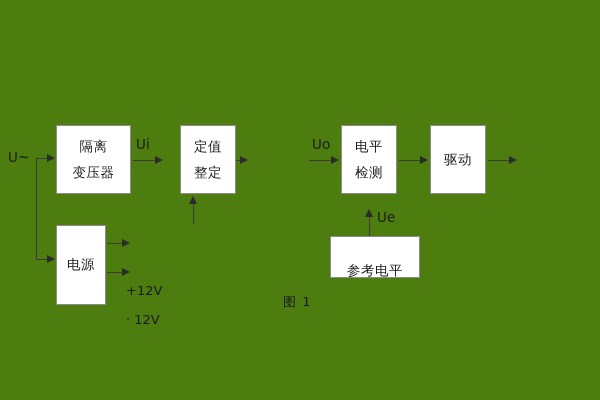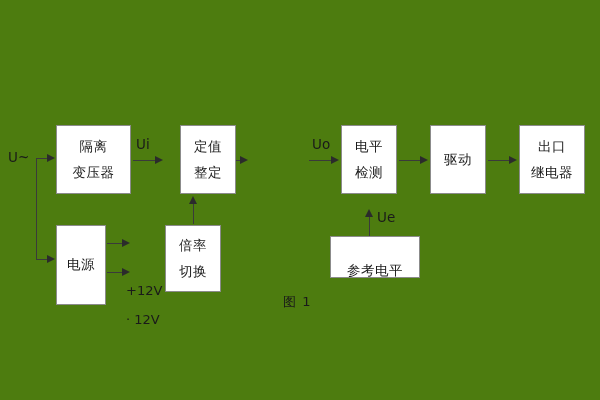--- a/index.html
+++ b/index.html
@@ -131,33 +131,25 @@
 
   <div class="block" style="left:341px; top:125px; width:56px; height:69px;">
     <span class="ln">电平</span>
     <span class="ln">检测</span>
   </div>
 
   <div class="block" style="left:430px; top:125px; width:56px; height:69px;">
     <span class="ln">驱动</span>
   </div>
 
-  <div class="block" style="left:519px; top:125px; width:66px; height:69px;">
-    <span class="ln">出口</span>
-    <span class="ln">继电器</span>
-  </div>
 
   <div class="block" style="left:56px; top:225px; width:50px; height:80px;">
     <span class="ln">电源</span>
   </div>
 
-  <div class="block" style="left:165px; top:225px; width:56px; height:67px;">
-    <span class="ln">倍率</span>
-    <span class="ln">切换</span>
-  </div>
 
   <div class="block" style="left:330px; top:236px; width:90px; height:42px;justify-content:flex-end;">
     <span class="ln">参考电平</span>
   </div>
 
   <div class="lbl" style="left:8px; top:151px;">U~</div>
 
   <div class="lbl" style="left:136px; top:138px;text-align:center;">Ui</div>
 
   <div class="lbl" style="left:312px; top:138px;">Uo</div>

